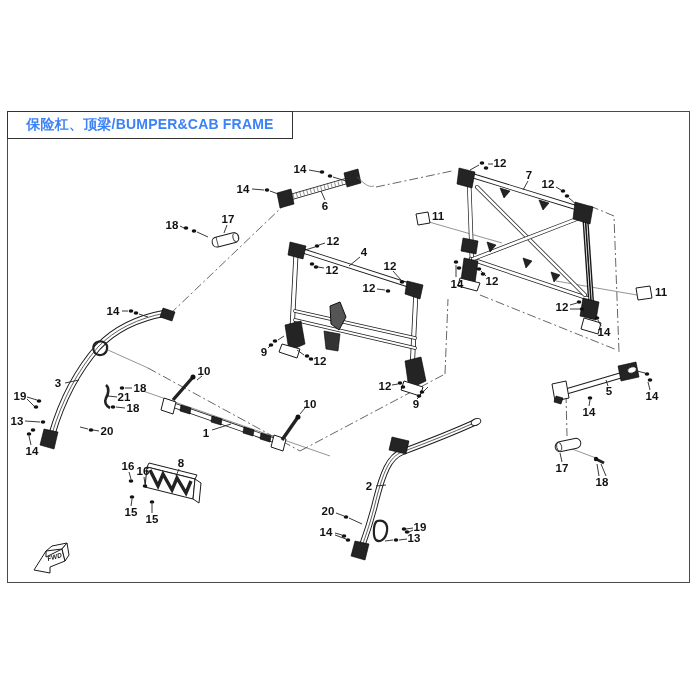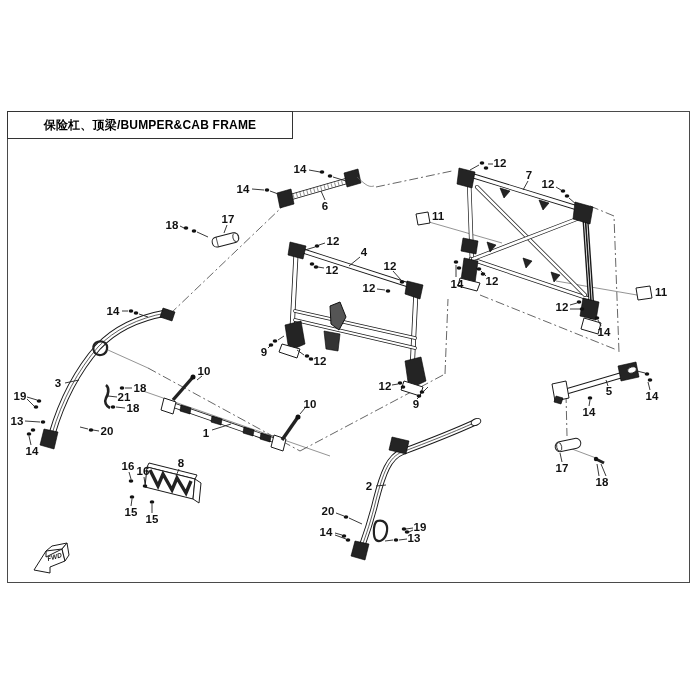--- a/index.html
+++ b/index.html
@@ -10,21 +10,21 @@
   .drawing-frame{
     position:absolute;left:7px;top:111px;width:683px;height:472px;
     border:1.4px solid #4a4a4a;box-sizing:border-box;background:#ffffff;
   }
   .title-box{
     position:absolute;left:7px;top:111px;width:286px;height:28px;
     border:1.2px solid #333;box-sizing:border-box;background:#ffffff;
     display:flex;align-items:center;justify-content:center;z-index:3;
   }
   .title-box span{
-    font-size:12px;font-weight:bold;color:#000000;letter-spacing:0.2px;white-space:nowrap;
+    font-size:14px;font-weight:bold;color:#3b82f6;letter-spacing:0.2px;white-space:nowrap;
   }
   svg.art{position:absolute;left:0;top:0;z-index:2;}
   
   .phantom{stroke:#555;stroke-width:0.9;fill:none;stroke-dasharray:9 3 2 3;}
   .thin{stroke:#666;stroke-width:0.7;fill:none;}
   .tube{fill:none;stroke:#1a1a1a;stroke-linecap:round;}
   .tubein{fill:none;stroke:#ffffff;stroke-linecap:round;}
   .tubec{fill:none;stroke:#1a1a1a;stroke-width:0.7;}
   .dark{fill:#242424;stroke:#000;stroke-width:0.6;}
   .lite{fill:#ffffff;stroke:#1a1a1a;stroke-width:1;}

